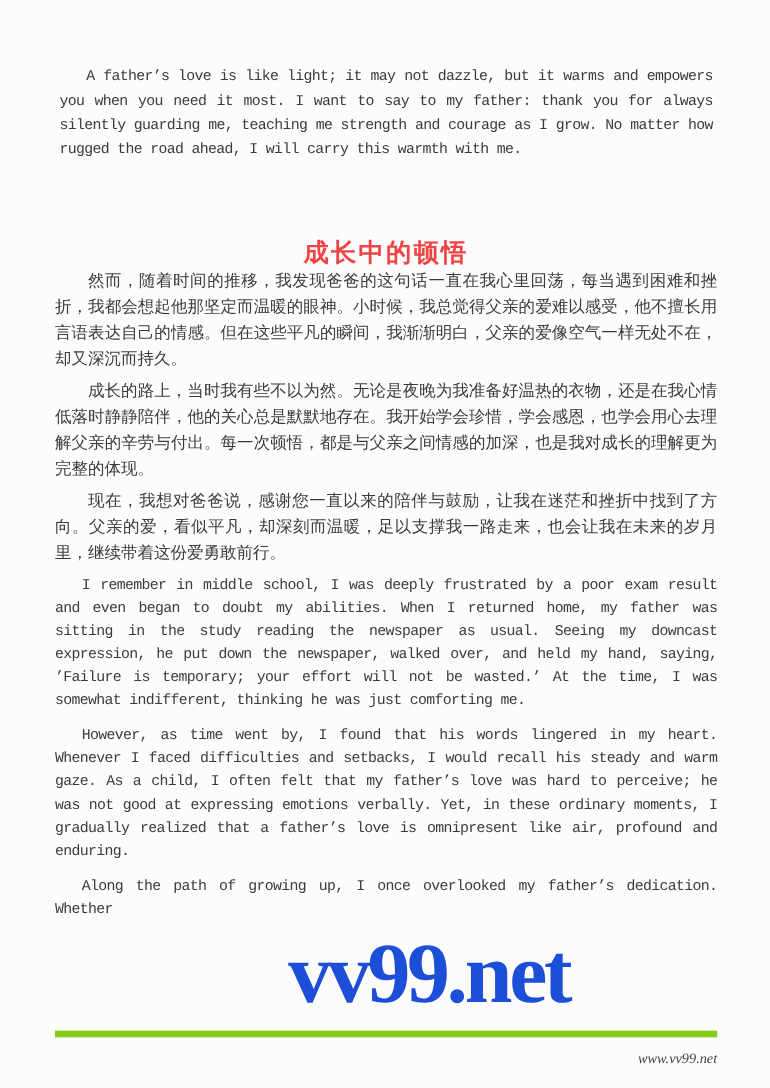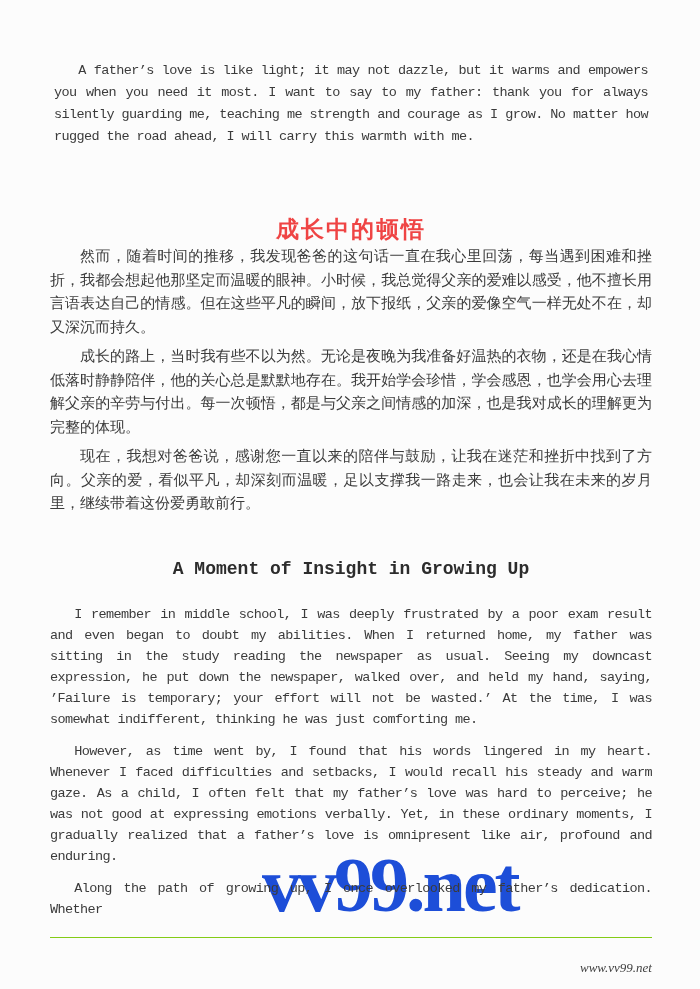--- a/index.html
+++ b/index.html
@@ -78,22 +78,22 @@
     letter-spacing: 0;
     color: #2c2c2c;
     text-indent: 0;
   }
   .footer {
     position: absolute;
     z-index: 1;
     left: 50px;
     right: 48px;
     top: 937px;
-    border-top: 1px solid #84cc16;
-    padding-top: 20px;
+    border-top: 6px solid #84cc16;
+    padding-top: 10px;
     text-align: right;
   }
   .footer-url {
     font-family: "Liberation Serif", "DejaVu Serif", serif;
     font-style: italic;
     font-size: 13px;
     color: #3f3f3f;
   }
 </style>
 </head>
@@ -102,25 +102,24 @@
 <div class="page">
 
   <div class="watermark">vv99.net</div>
 
   <div class="content">
 
     <p class="en">A father’s love is like light; it may not dazzle, but it warms and empowers you when you need it most. I want to say to my father: thank you for always silently guarding me, teaching me strength and courage as I grow. No matter how rugged the road ahead, I will carry this warmth with me.</p>
 
     <h1 class="cn-title">成长中的顿悟</h1>
 
-    <p class="cn">然而，随着时间的推移，我发现爸爸的这句话一直在我心里回荡，每当遇到困难和挫折，我都会想起他那坚定而温暖的眼神。小时候，我总觉得父亲的爱难以感受，他不擅长用言语表达自己的情感。但在这些平凡的瞬间，放下报纸，父亲的爱像空气一样无处不在，却又深沉而持久。</p>
+    <p class="cn">然而，随着时间的推移，我发现爸爸的这句话一直在我心里回荡，每当遇到困难和挫折，我都会想起他那坚定而温暖的眼神。小时候，我总觉得父亲的爱难以感受，他不擅长用言语表达自己的情感。但在这些平凡的瞬间，我渐渐明白，父亲的爱像空气一样无处不在，却又深沉而持久。</p>
     <p class="cn">成长的路上，当时我有些不以为然。无论是夜晚为我准备好温热的衣物，还是在我心情低落时静静陪伴，他的关心总是默默地存在。我开始学会珍惜，学会感恩，也学会用心去理解父亲的辛劳与付出。每一次顿悟，都是与父亲之间情感的加深，也是我对成长的理解更为完整的体现。</p>
     <p class="cn">现在，我想对爸爸说，感谢您一直以来的陪伴与鼓励，让我在迷茫和挫折中找到了方向。父亲的爱，看似平凡，却深刻而温暖，足以支撑我一路走来，也会让我在未来的岁月里，继续带着这份爱勇敢前行。</p>
 
-    <h2 class="en en-title">A Moment of Insight in Growing Up</h2>
 
     <p class="en en-body">I remember in middle school, I was deeply frustrated by a poor exam result and even began to doubt my abilities. When I returned home, my father was sitting in the study reading the newspaper as usual. Seeing my downcast expression, he put down the newspaper, walked over, and held my hand, saying, ’Failure is temporary; your effort will not be wasted.’ At the time, I was somewhat indifferent, thinking he was just comforting me.</p>
     <p class="en en-body">However, as time went by, I found that his words lingered in my heart. Whenever I faced difficulties and setbacks, I would recall his steady and warm gaze. As a child, I often felt that my father’s love was hard to perceive; he was not good at expressing emotions verbally. Yet, in these ordinary moments, I gradually realized that a father’s love is omnipresent like air, profound and enduring.</p>
     <p class="en en-body">Along the path of growing up, I once overlooked my father’s dedication. Whether</p>
 
   </div>
 
   <div class="footer">
     <span class="footer-url">www.vv99.net</span>
   </div>

